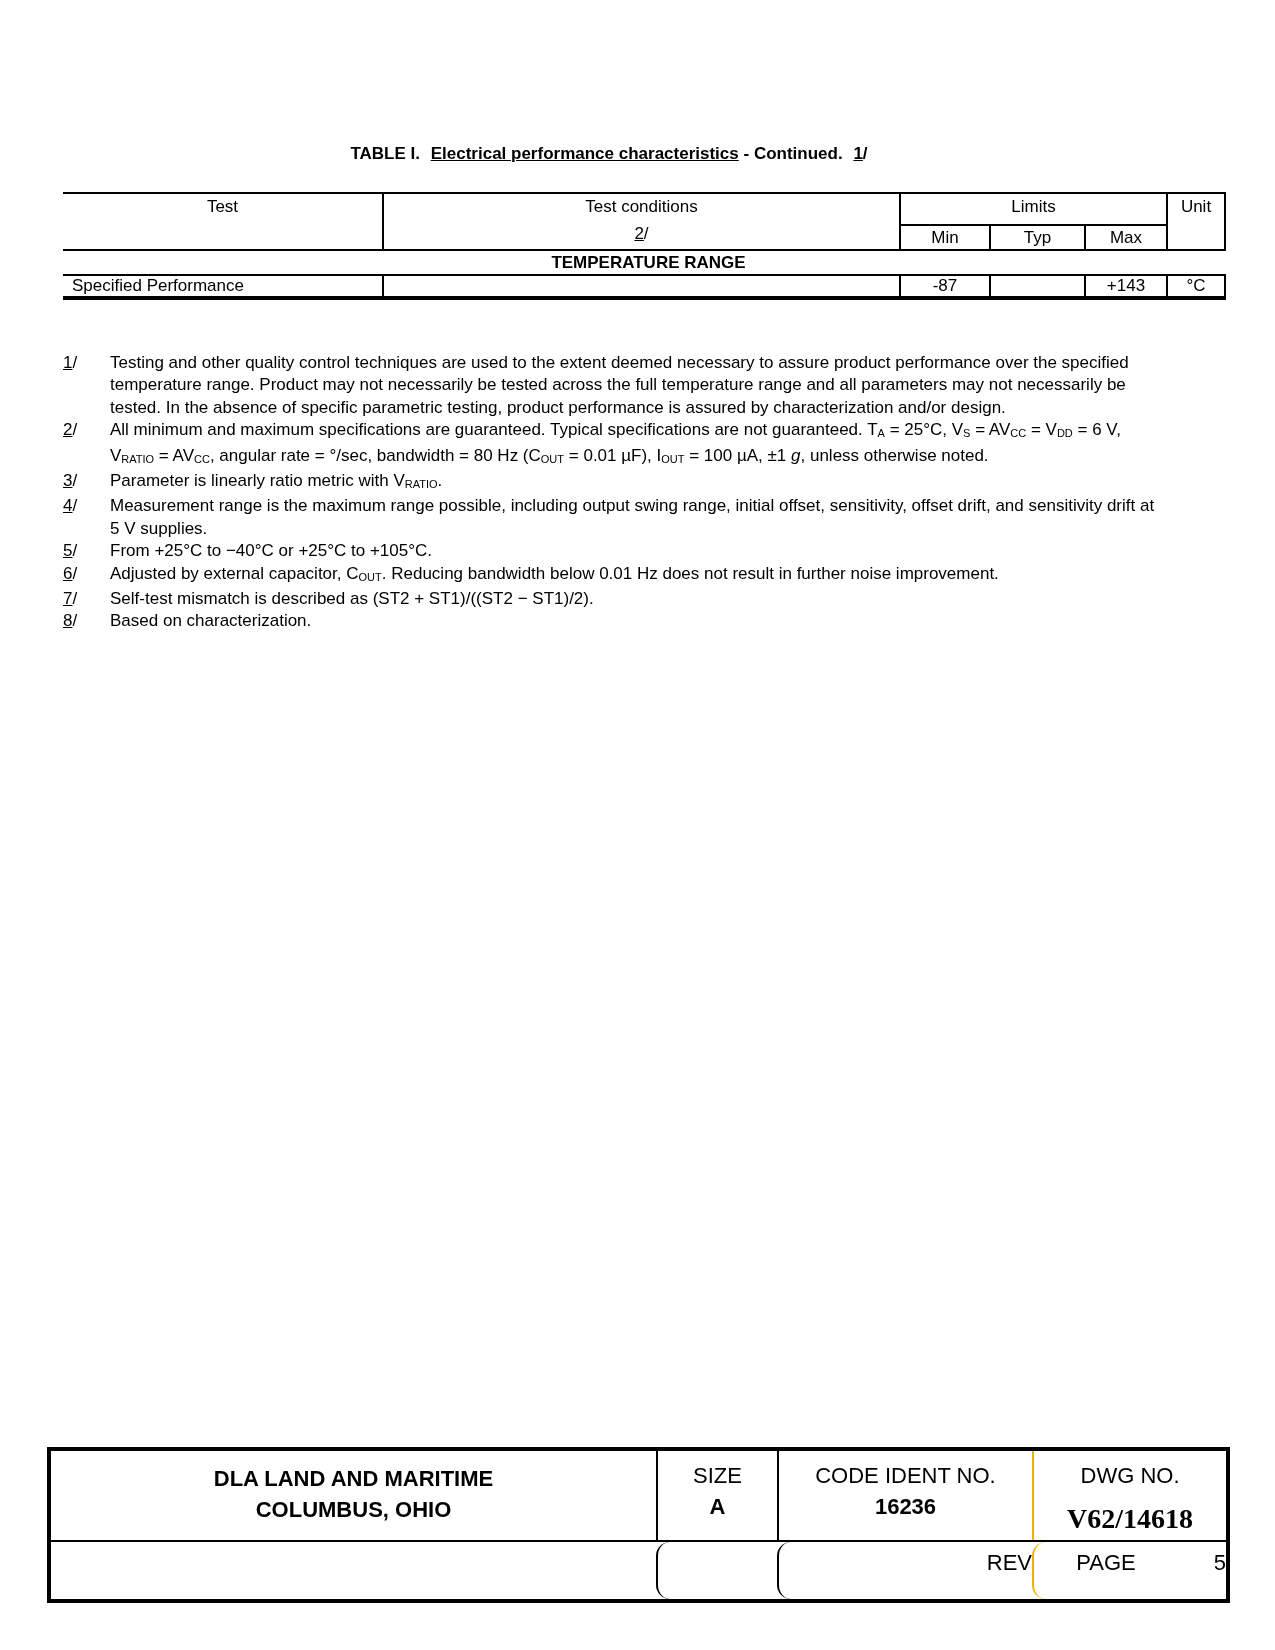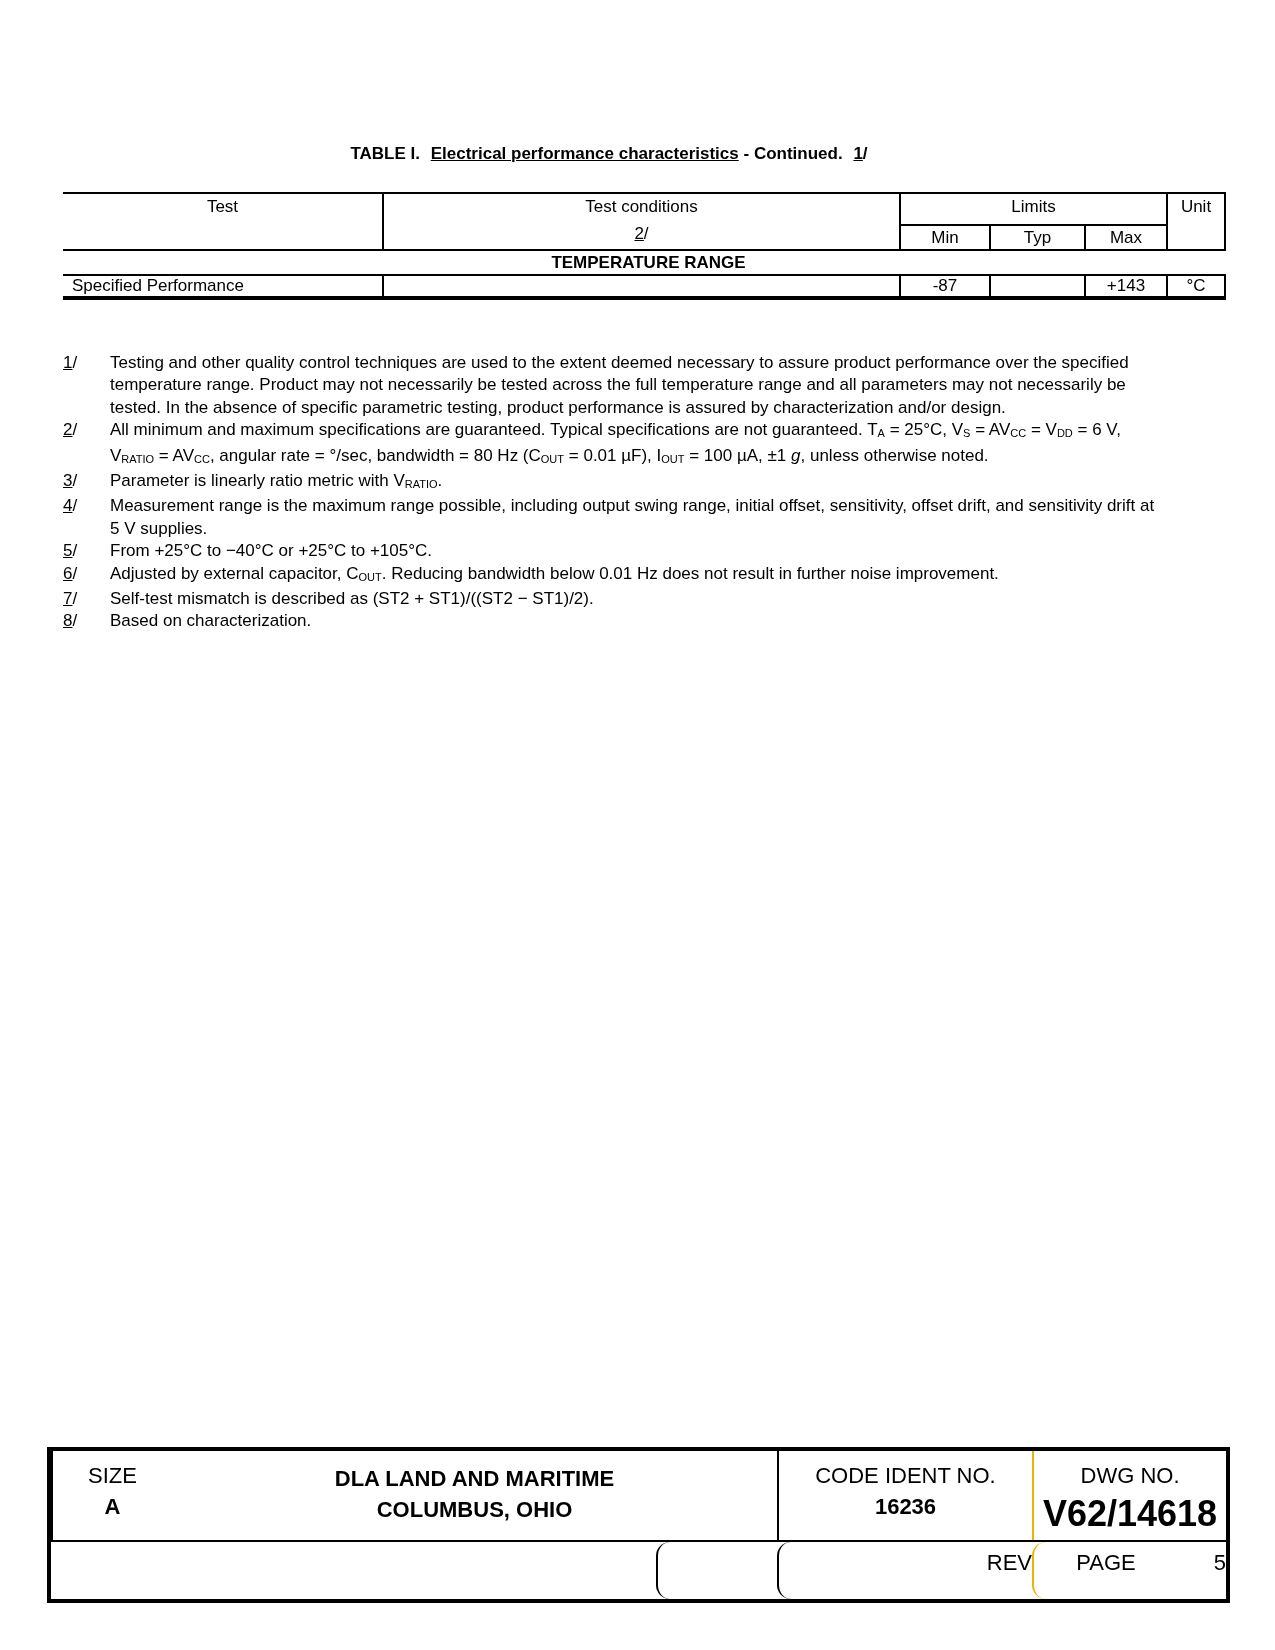--- a/index.html
+++ b/index.html
@@ -53,21 +53,21 @@
   .f-row { display:flex; width:100%; box-sizing:border-box; }
   .f-row.r1 { height:89px; }
   .f-row.r2 { height:59px; border-top:2px solid #000; }
   .f-cell { box-sizing:border-box; text-align:center; padding-top:12px; font-size:22px; }
   .f-org  { width:605px; }
   .f-size { width:121px; border-left:2px solid #000; }
   .f-code { width:255px; border-left:2px solid #000; }
   .f-dwg  { flex:1; border-left:2px solid #eab308; }
   .f-org .line { font-weight:bold; line-height:31px; }
   .f-val { font-weight:bold; margin-top:5px; }
-  .f-val.dwgval { font-size:36px; margin-top:4px; }
+  .f-val.dwgval { font-size:28px; margin-top:14px;font-family:Liberation Serif, serif; }
   .r2 .f-cell { text-align:right; padding:8px 0 0 12px;border-radius:14px; }
   .r2 .pgnum { margin-left:78px; }
 </style>
 </head>
 <body>
 
 <div class="page">
 
   <div class="table-title">
     <span>TABLE I.</span><span class="gap"></span>
@@ -144,27 +144,27 @@
         <div class="fn-text"><span>Self-test mismatch is described as (ST2 + ST1)/((ST2 − ST1)/2).</span></div>
       </div>
       <div class="fn-row">
         <span class="fn-num"><u>8</u>/</span>
         <div class="fn-text"><span>Based on characterization.</span></div>
       </div>
     </div>
 
   <div class="footer-box">
     <div class="f-row r1">
+      <div class="f-cell f-org">
+        <div class="line">DLA LAND AND MARITIME</div>
+        <div class="line">COLUMBUS, OHIO</div>
+      </div>
       <div class="f-cell f-size">
         <div>SIZE</div>
         <div class="f-val">A</div>
-      </div>
-      <div class="f-cell f-org">
-        <div class="line">DLA LAND AND MARITIME</div>
-        <div class="line">COLUMBUS, OHIO</div>
       </div>
       <div class="f-cell f-code">
         <div>CODE IDENT NO.</div>
         <div class="f-val">16236</div>
       </div>
       <div class="f-cell f-dwg">
         <div>DWG NO.</div>
         <div class="f-val dwgval">V62/14618</div>
       </div>
     </div>

